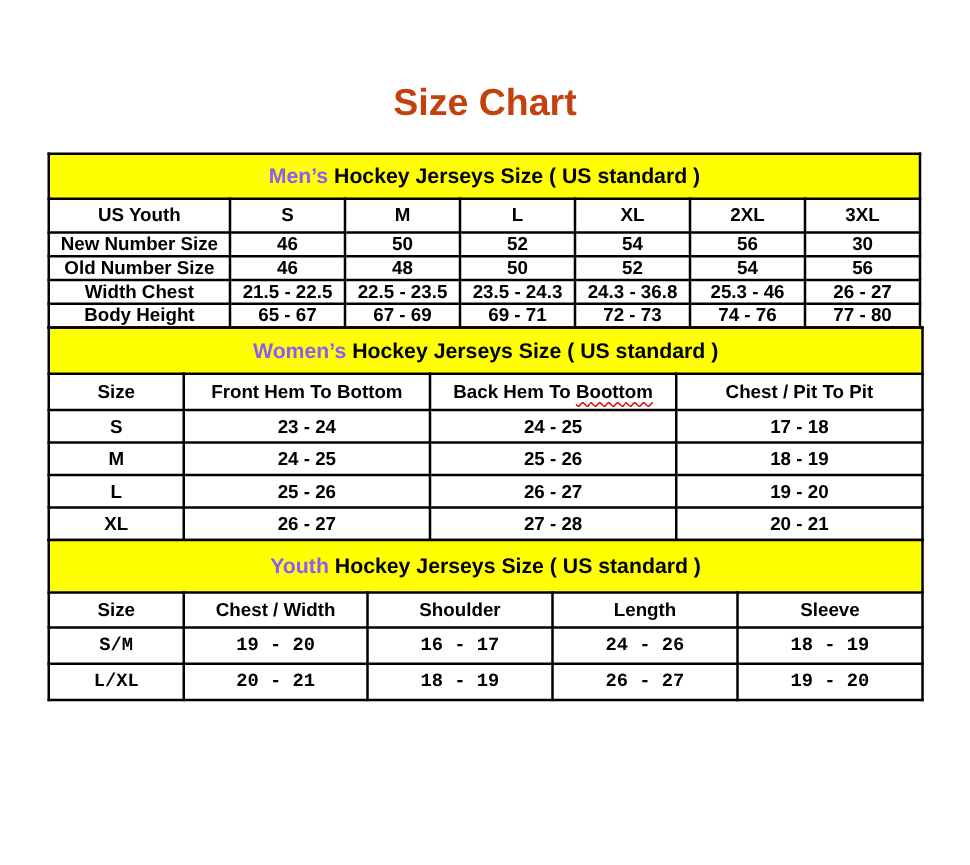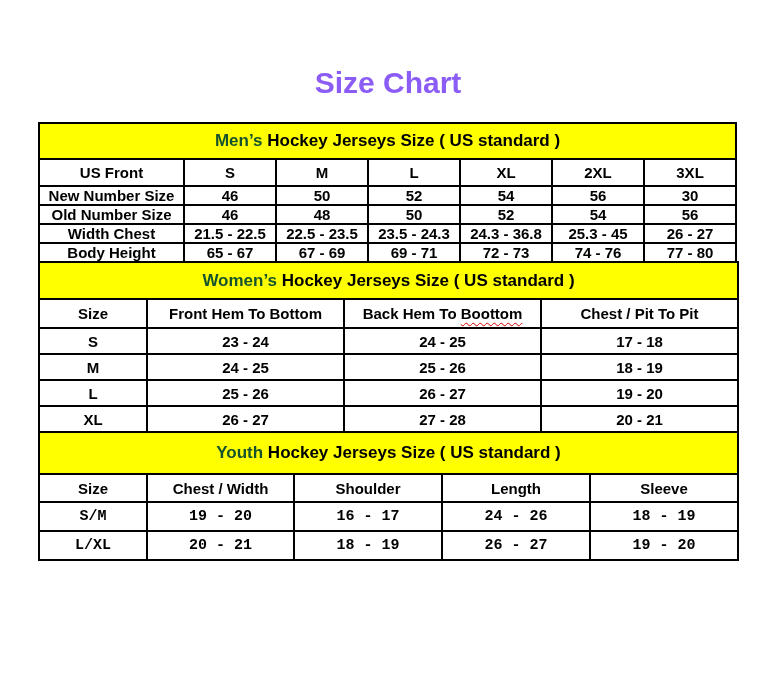--- a/index.html
+++ b/index.html
@@ -10,21 +10,21 @@
     color: #000;
     position: relative;
   }
   .title {
     margin: 0;
     position: absolute;
     top: 66px; left: 0; width: 776px;
     text-align: center;
     font-size: 30px;
     font-weight: 700;
-    color: #8b5cf6;
+    color: #c2410c;
     letter-spacing: 0px;
   }
   .tables {
     position: absolute;
     left: 38px; top: 122px;
     width: 699px;
   }
   table {
     border-collapse: collapse;
     table-layout: fixed;
@@ -39,21 +39,21 @@
     font-weight: 700;
     font-size: 15px;
     color: #000;
     overflow: hidden;
     white-space: nowrap;
   }
   .banner-cell {
     background: #ffff00;
     font-size: 17px;
   }
-  .red { color: #14532d; }
+  .red { color: #8b5cf6; }
   .t-men .banner-row   { height: 36px; }
   .t-men .header-row   { height: 27px; }
   .t-men tbody tr      { height: 16px; }
   .t-women .banner-row { height: 37px; margin-left: 34px; }
   .t-women .header-row { height: 29px; }
   .t-women tbody tr    { height: 26px; }
   .t-youth .banner-row { height: 42px; }
   .t-youth .header-row { height: 28px; }
   .t-youth tbody tr    { height: 29px; font-family: Liberation Mono, monospace; }
   .sp-err {
@@ -79,21 +79,21 @@
         <col style="width:92px">
       <col style="width:92px">
         <col style="width:92px">
         <col style="width:92px">
     </colgroup>
     <thead>
       <tr class="banner-row">
         <th colspan="7" class="banner-cell"><span class="red">Men’s</span><span> Hockey Jerseys Size ( US standard )</span></th>
       </tr>
       <tr class="header-row">
-        <th>US Front</th>
+        <th>US Youth</th>
         <th>S</th>
         <th>M</th>
         <th>L</th>
         <th>XL</th>
         <th>2XL</th>
         <th>3XL</th>
       </tr>
     </thead>
     <tbody>
         <tr>
@@ -113,21 +113,21 @@
           <td>52</td>
           <td>54</td>
           <td>56</td>
         </tr>
         <tr>
           <td>Width Chest</td>
           <td>21.5 - 22.5</td>
           <td>22.5 - 23.5</td>
           <td>23.5 - 24.3</td>
           <td>24.3 - 36.8</td>
-          <td>25.3 - 45</td>
+          <td>25.3 - 46</td>
           <td>26 - 27</td>
         </tr>
         <tr>
           <td>Body Height</td>
           <td>65 - 67</td>
           <td>67 - 69</td>
           <td>69 - 71</td>
           <td>72 - 73</td>
           <td>74 - 76</td>
           <td>77 - 80</td>

